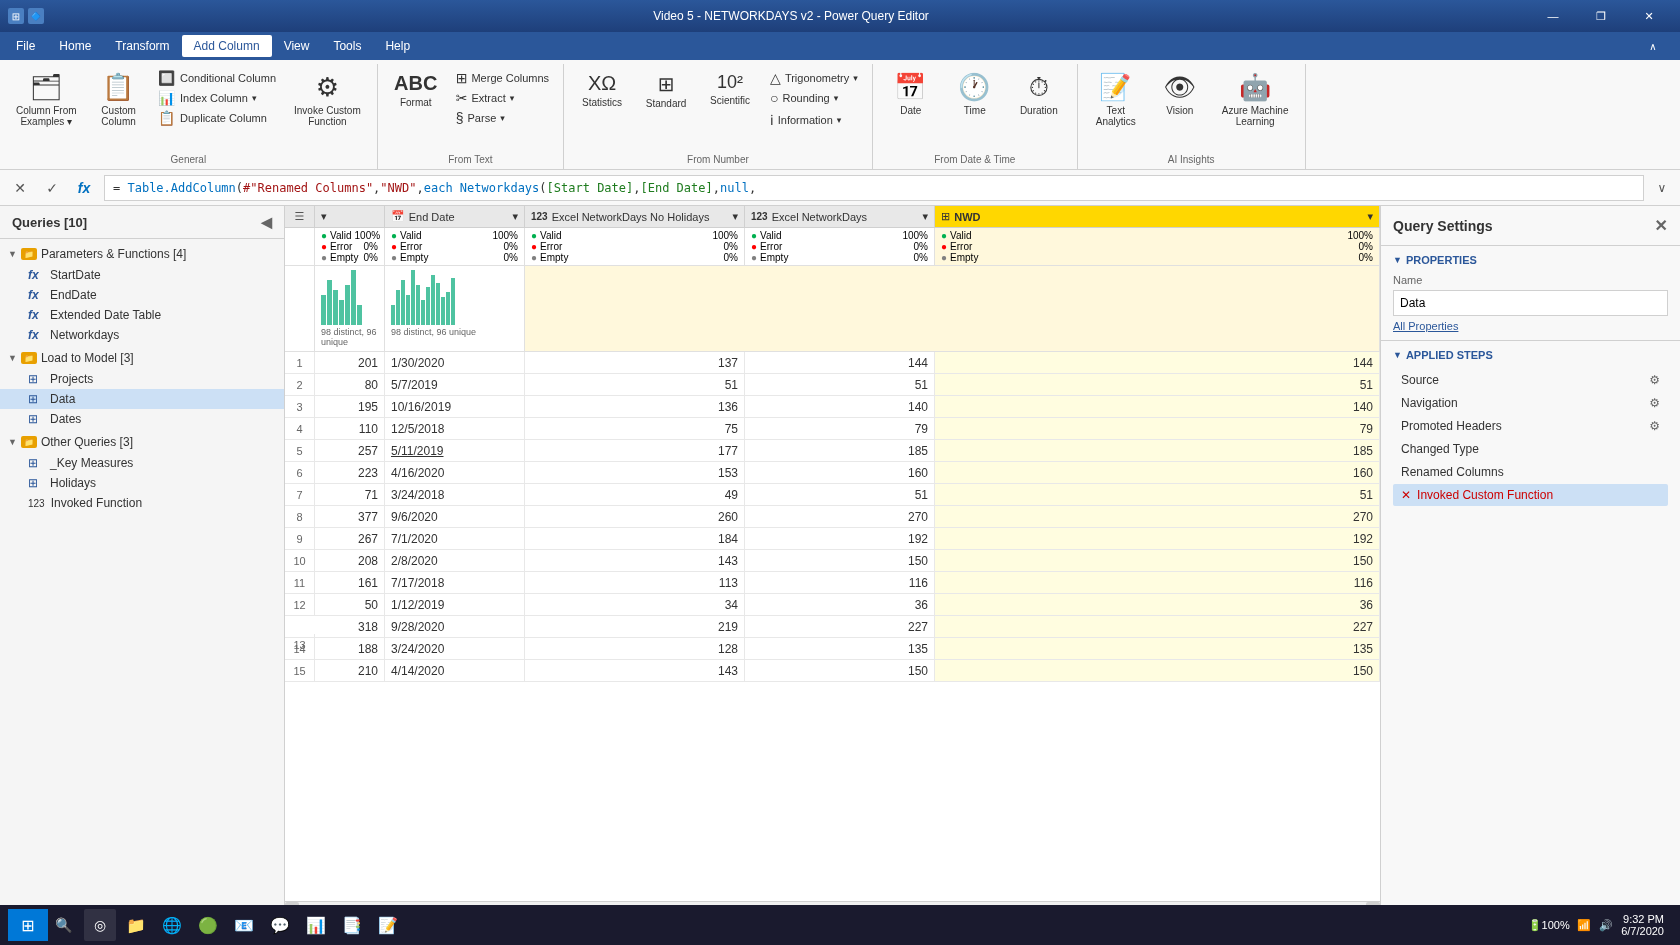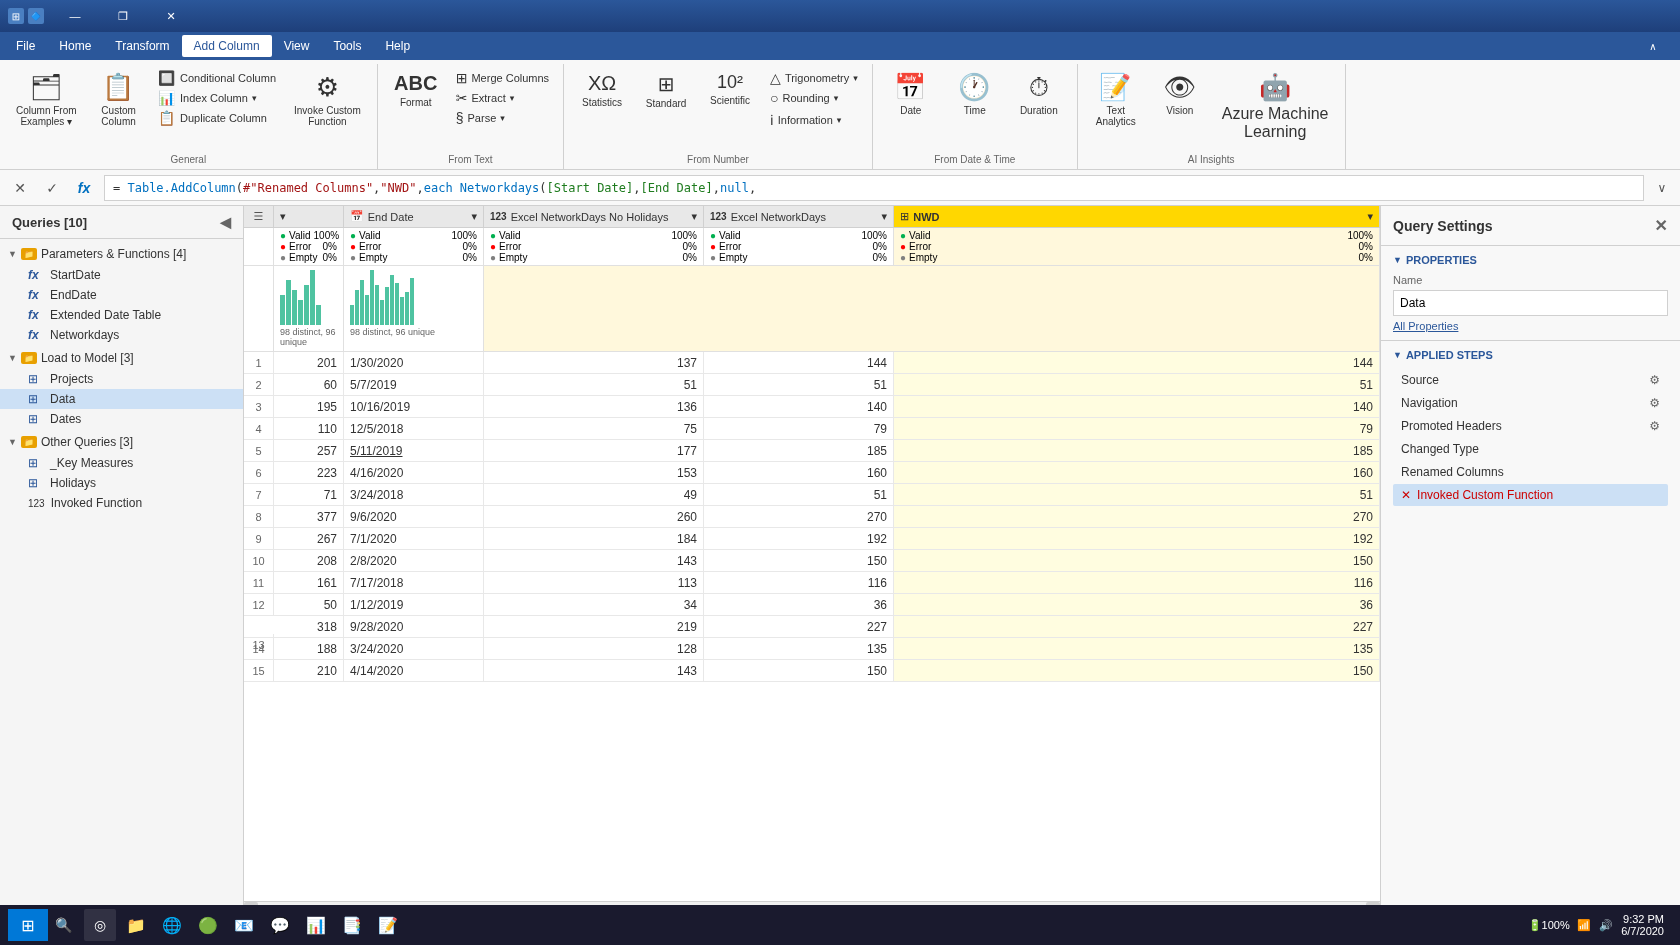--- a/index.html
+++ b/index.html
@@ -127,21 +127,21 @@
       height: 24px;
       display: flex;
       align-items: center;
       justify-content: center;
       cursor: pointer;
       color: #555;
     }
 
     
     .sidebar {
-      width: 244px;
+      width: 285px;
       background: #f5f5f5;
       border-right: 1px solid #d0d0d0;
       display: flex;
       flex-direction: column;
       overflow: hidden;
     }
     .sidebar-header {
       padding: 8px 12px;
       font-size: 13px;
       font-weight: 600;
@@ -300,20 +300,21 @@
     }
   </style>
 </head>
 <body>
 
 <div class="title-bar">
   <div class="title-bar-icons">
     <div class="title-bar-icon">⊞</div>
     <div class="title-bar-icon" style="font-size:8px;">🔷</div>
   </div>
+  <div class="title-bar-title">Video 5 - NETWORKDAYS v2 - Power Query Editor</div>
   <div class="title-bar-controls">
     <div class="title-bar-btn">—</div>
     <div class="title-bar-btn">❐</div>
     <div class="title-bar-btn close">✕</div>
   </div>
 </div>
 
 <div class="menu-bar">
   <div class="menu-item">File</div>
   <div class="menu-item">Home</div>
@@ -451,21 +452,21 @@
       <div class="ribbon-btn-large">
         <div class="icon">📝</div>
         <div style="font-size:10px;text-align:center;">Text<br>Analytics</div>
       </div>
       <div class="ribbon-btn-large">
         <div class="icon">👁</div>
         <div style="font-size:10px;">Vision</div>
       </div>
       <div class="ribbon-btn-large">
         <div class="icon">🤖</div>
-        <div style="font-size:16px;text-align:center;">Azure Machine<br>Learning</div>
+        <div style="font-size:10px;text-align:center;">Azure Machine<br>Learning</div>
       </div>
     </div>
     <div class="ribbon-group-label">AI Insights</div>
   </div>
 </div>
 
 <div class="formula-bar">
   <div class="formula-btn">✕</div>
   <div class="formula-btn">✓</div>
   <div class="formula-btn" style="font-weight:bold;font-style:italic;color:#0070c0;">fx</div>
@@ -733,21 +734,21 @@
     <div class="data-row">
           <div class="data-cell row-num" style="width: 30px; min-width: 30px;">1</div>
           <div class="data-cell number" style="width: 70px; min-width: 70px;">201</div>
           <div class="data-cell" style="width: 140px; min-width: 140px;">1/30/2020</div>
           <div class="data-cell number" style="width: 220px; min-width: 220px;">137</div>
           <div class="data-cell number" style="width: 190px; min-width: 190px;">144</div>
           <div class="data-cell number" style="flex: 1 1 0%; min-width: 160px; background: rgb(255, 253, 224);">144</div>
         </div>
         <div class="data-row">
           <div class="data-cell row-num" style="width: 30px; min-width: 30px;">2</div>
-          <div class="data-cell number" style="width: 70px; min-width: 70px;">60</div>
+          <div class="data-cell number" style="width: 70px; min-width: 70px;">80</div>
           <div class="data-cell" style="width: 140px; min-width: 140px;">5/7/2019</div>
           <div class="data-cell number" style="width: 220px; min-width: 220px;">51</div>
           <div class="data-cell number" style="width: 190px; min-width: 190px;">51</div>
           <div class="data-cell number" style="flex: 1 1 0%; min-width: 160px; background: rgb(255, 253, 224);">51</div>
         </div>
         <div class="data-row">
           <div class="data-cell row-num" style="width: 30px; min-width: 30px;">3</div>
           <div class="data-cell number" style="width: 70px; min-width: 70px;">195</div>
           <div class="data-cell" style="width: 140px; min-width: 140px;">10/16/2019</div>
           <div class="data-cell number" style="width: 220px; min-width: 220px;">136</div>

